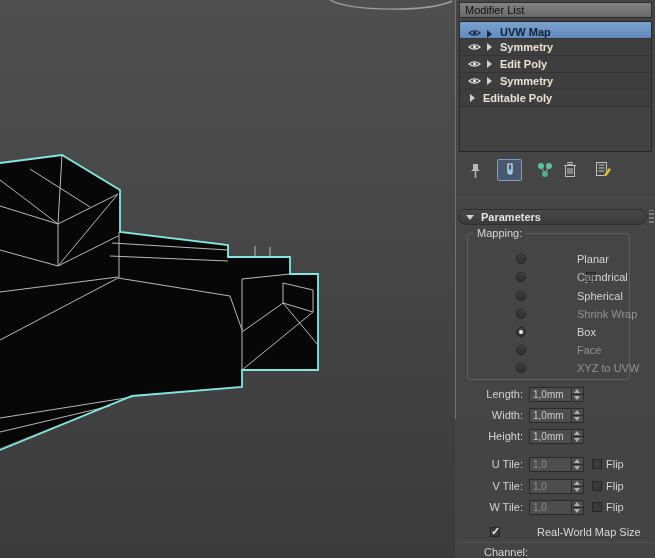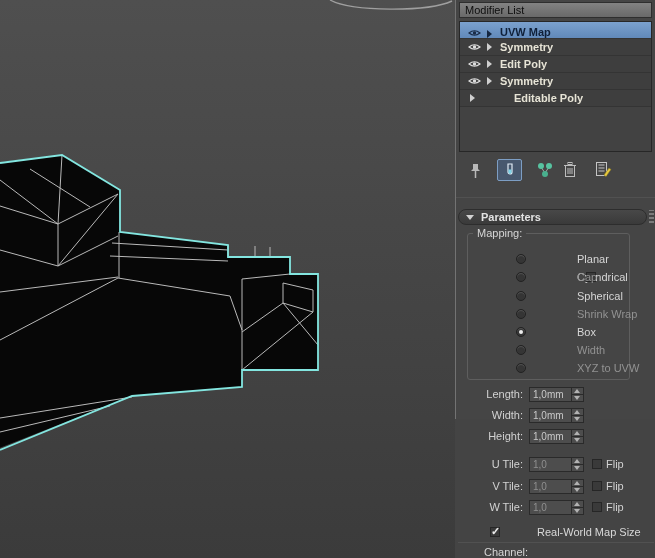--- a/index.html
+++ b/index.html
@@ -23,21 +23,21 @@
   .srow{position:absolute;left:0;width:100%;height:17px;display:flex;align-items:center;
         border-bottom:1px solid #343434;background:#3e3e3e;}
   .srow .lbl{font-weight:bold;color:#e7e4d6;white-space:nowrap;}
   .srow.sel{background:linear-gradient(#7ba1ce,#6189ba);align-items:flex-end;}
   .srow.sel .lbl{color:#0f2039;}
   .r0{top:0}.r1{top:17px}.r2{top:34px}.r3{top:51px}.r4{top:68px}
   .eye{margin-left:8px;width:13px;height:10px;flex:0 0 13px;}
   .tri{width:0;height:0;border-top:4px solid transparent;border-bottom:4px solid transparent;
        border-left:5px solid #cfcfcf;margin-left:6px;margin-right:8px;}
   .srow.sel .tri{border-left-color:#152741;}
-  .srow.noeye{padding-left:10px;gap:31px;}
+  .srow.noeye{padding-left:10px;}
 
   
   .tbtn{position:absolute;display:flex;align-items:center;justify-content:center;}
   .tb-pin{left:11px;top:161px;width:16px;height:19px;}
   .tb-end{left:41px;top:159px;width:25px;height:22px;border:1px solid #7d9ec4;
           border-radius:2px;background:#48586e;}
   .tb-unique{left:79px;top:162px;width:19px;height:16px;}
   .tb-trash{left:106px;top:160px;width:15px;height:18px;}
   .tb-config{left:138px;top:159px;width:18px;height:19px;}
 
@@ -267,21 +267,21 @@
     <div class="prow p3">
       <span class="radio"></span>
       <span class="lbl dim">Shrink Wrap</span>
     </div>
     <div class="prow p4">
       <span class="radio on"></span>
       <span class="lbl">Box</span>
     </div>
     <div class="prow p5">
       <span class="radio"></span>
-      <span class="lbl dim">Width</span>
+      <span class="lbl dim">Face</span>
     </div>
     <div class="prow p6">
       <span class="radio"></span>
       <span class="lbl dim">XYZ to UVW</span>
     </div>
 
     <div class="vrow d0">
       <span class="rlabel">Length:</span>
       <span class="fieldwrap">
         <input value="1,0mm" style="">

